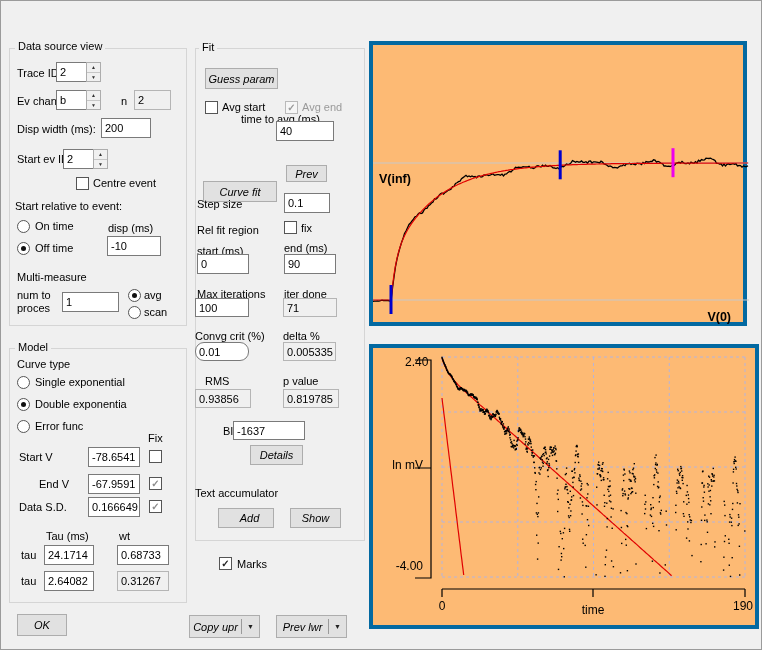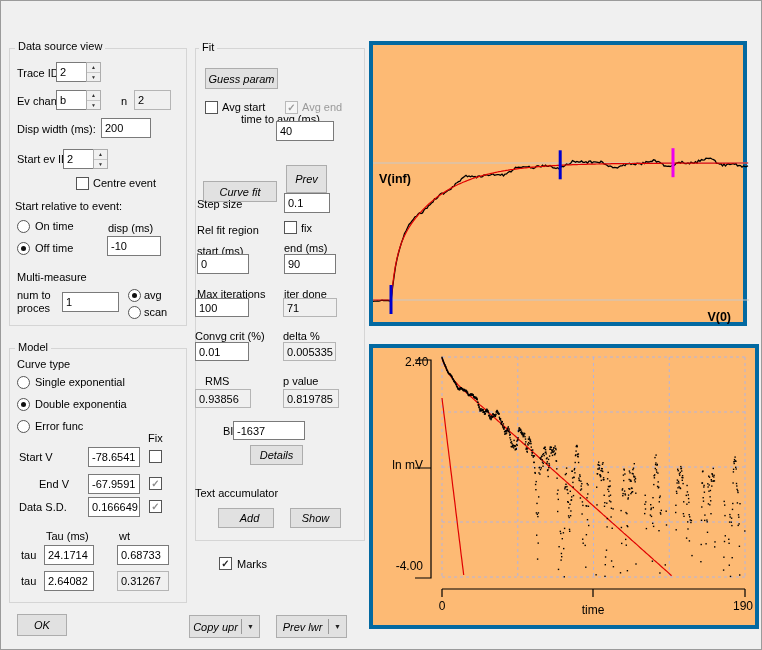--- a/index.html
+++ b/index.html
@@ -143,41 +143,41 @@
   <span class="lbl" style="left:221px;top:100px;">Avg start</span>
   <span class="cb dis" style="left:284px;top:100px;">
       <i style="font-style:normal">✓</i>
     </span>
   <span class="lbl dim" style="left:301px;top:100px;">Avg end</span>
 
   <span class="lbl" style="left:196px;top:112px;margin-left:44px;">time to avg (ms)</span>
   <div class="tb" style="left:275px;top:120px;width:58px;height:20px;">40</div>
 
   <div class="btn" style="left:202px;top:180px;width:74px;height:21px;">Curve fit</div>
-  <div class="btn" style="left:285px;top:164px;width:41px;height:28px;">Prev</div>
+  <div class="btn" style="left:285px;top:164px;width:41px;height:17px;">Prev</div>
 
   <span class="lbl" style="left:196px;top:197px;">Step size</span>
   <div class="tb" style="left:283px;top:192px;width:46px;height:20px;">0.1</div>
 
   <span class="lbl" style="left:196px;top:223px;">Rel fit region</span>
   <span class="cb" style="left:283px;top:220px;"></span>
   <span class="lbl" style="left:300px;top:221px;">fix</span>
   <span class="lbl" style="left:196px;top:244px;">start (ms)</span>
   <span class="lbl" style="left:283px;top:241px;">end (ms)</span>
   <div class="tb" style="left:196px;top:253px;width:52px;height:20px;">0</div>
   <div class="tb" style="left:283px;top:253px;width:52px;height:20px;">90</div>
 
   <span class="lbl" style="left:196px;top:287px;">Max iterations</span>
   <span class="lbl" style="left:283px;top:287px;">iter done</span>
   <div class="tb" style="left:194px;top:297px;width:54px;height:19px;">100</div>
   <div class="tb dis" style="left:282px;top:297px;width:54px;height:19px;">71</div>
 
   <span class="lbl" style="left:194px;top:329px;">Convg crit (%)</span>
   <span class="lbl" style="left:282px;top:329px;">delta %</span>
-  <div class="tb" style="left:194px;top:341px;width:54px;height:19px;">0.01</div>
+  <div class="tb" style="left:194px;top:341px;width:54px;height:19px;border-radius:9px;">0.01</div>
   <div class="tb dis" style="left:282px;top:341px;width:53px;height:19px;">0.005335</div>
 
   <span class="lbl" style="left:204px;top:374px;">RMS</span>
   <span class="lbl" style="left:282px;top:374px;">p value</span>
   <div class="tb dis" style="left:194px;top:388px;width:56px;height:19px;">0.93856</div>
   <div class="tb dis" style="left:282px;top:388px;width:56px;height:19px;">0.819785</div>
 
   <span class="lbl" style="left:222px;top:424px;">BIC</span>
   <div class="tb" style="left:232px;top:420px;width:72px;height:19px;">-1637</div>
   <div class="btn" style="left:249px;top:444px;width:53px;height:20px;">Details</div>

